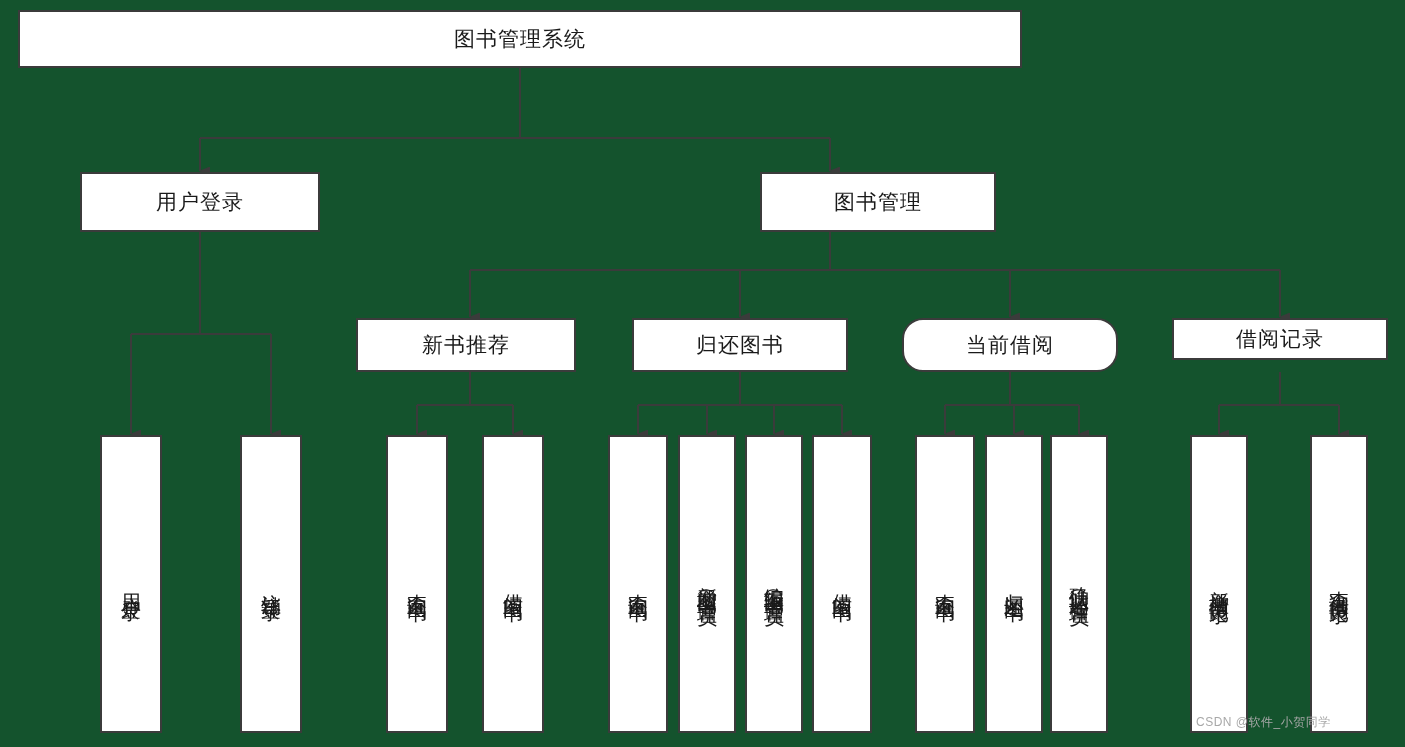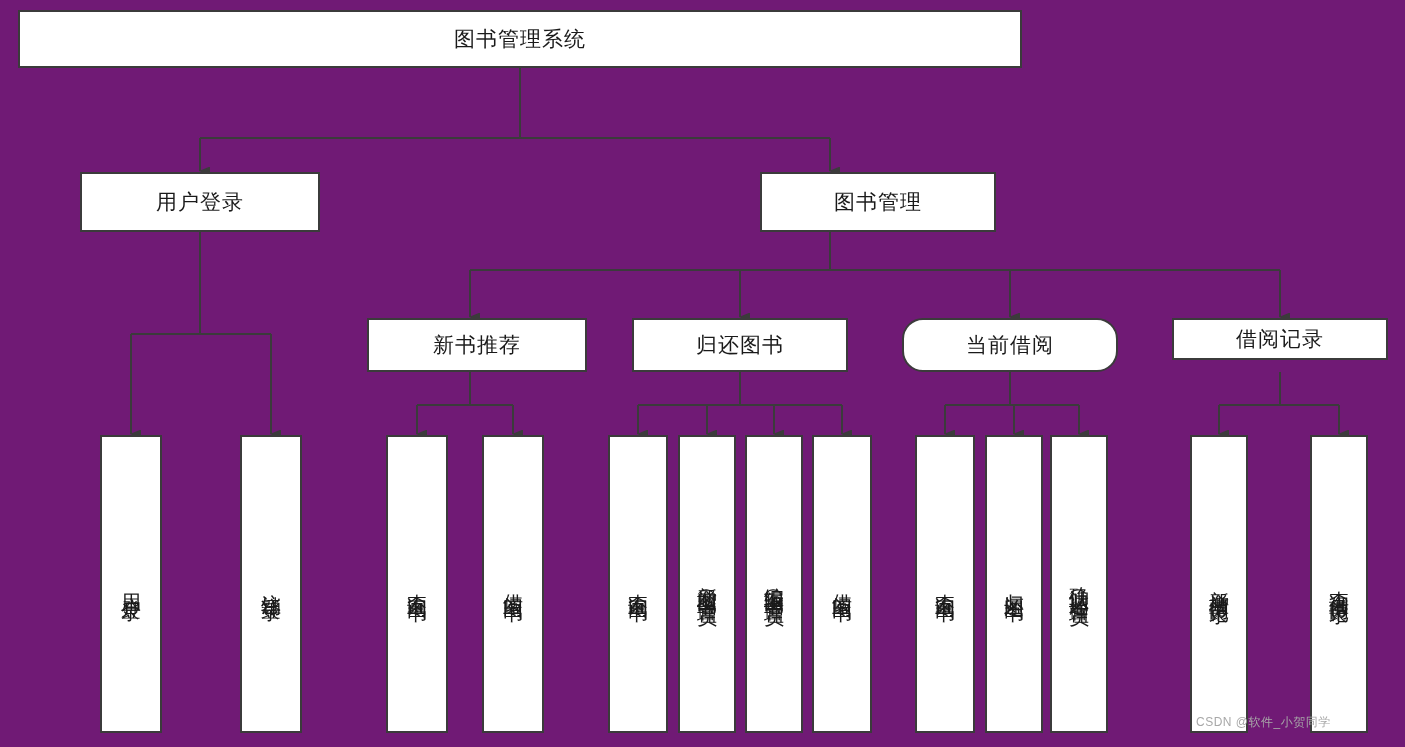--- a/index.html
+++ b/index.html
@@ -7,21 +7,21 @@
     padding: 0;
     background: #ffffff;
   }
   body {
     font-family: "Liberation Sans", "DejaVu Sans", sans-serif;
   }
   #canvas {
     position: relative;
     width: 1405px;
     height: 747px;
-    background: #701a75;
+    background: #14532d;
     overflow: hidden;
   }
   .node {
     position: absolute;
     box-sizing: border-box;
     border: 2px solid #3b3b3b;
     background: #ffffff;
     display: flex;
     align-items: center;
     justify-content: center;
@@ -110,21 +110,21 @@
   <div id="node-layer">
       <div class="node horizontal" style="left: 18px; top: 10px; width: 1004px; height: 58px;">
         <span class="nodetext">图书管理系统</span>
       </div>
       <div class="node horizontal" style="left: 80px; top: 172px; width: 240px; height: 60px;">
         <span class="nodetext">用户登录</span>
       </div>
       <div class="node horizontal" style="left: 712px; top: 172px; width: 236px; height: 60px; margin-left: 48px;">
         <span class="nodetext">图书管理</span>
       </div>
-      <div class="node horizontal" style="left: 367px; top: 318px; width: 220px; height: 54px;">
+      <div class="node horizontal" style="left: 356px; top: 318px; width: 220px; height: 54px;">
         <span class="nodetext">新书推荐</span>
       </div>
       <div class="node horizontal" style="left: 632px; top: 318px; width: 216px; height: 54px;">
         <span class="nodetext">归还图书</span>
       </div>
       <div class="node horizontal" style="left: 902px; top: 318px; width: 216px; height: 54px; border-radius: 21px;">
         <span class="nodetext">当前借阅</span>
       </div>
       <div class="node horizontal" style="left: 1172px; top: 318px; width: 216px; height: 42px;">
         <span class="nodetext">借阅记录</span>

